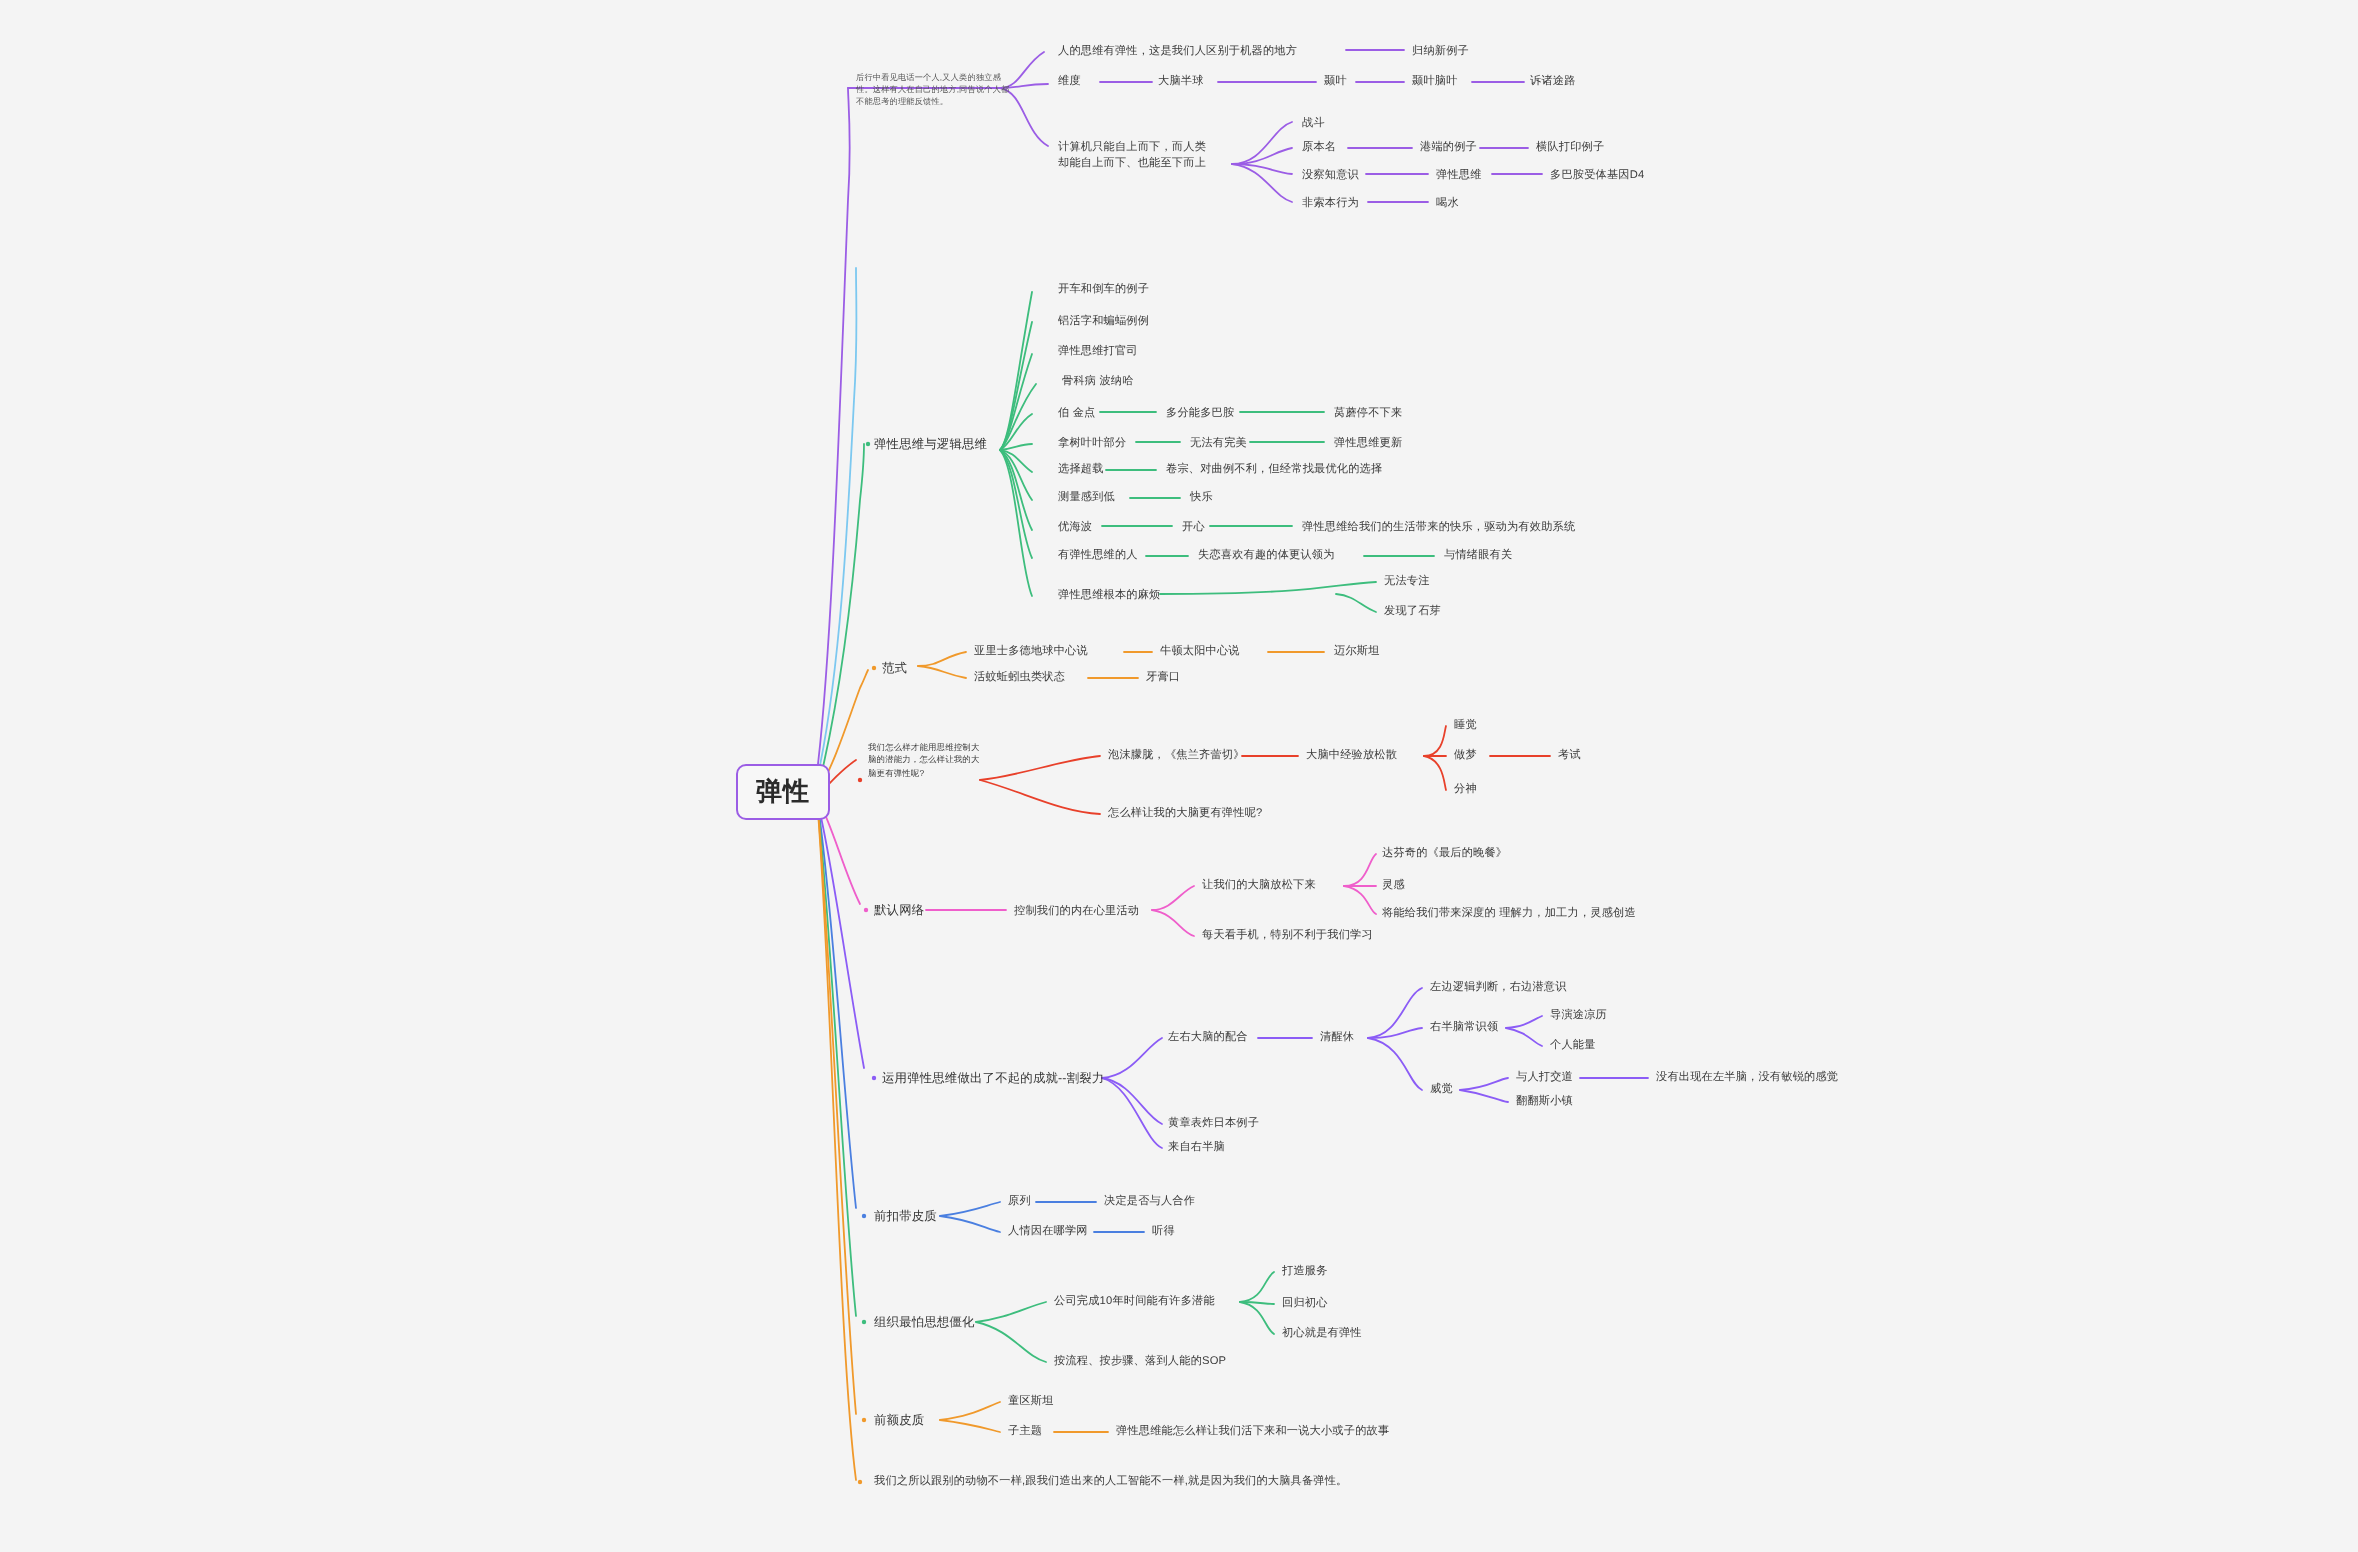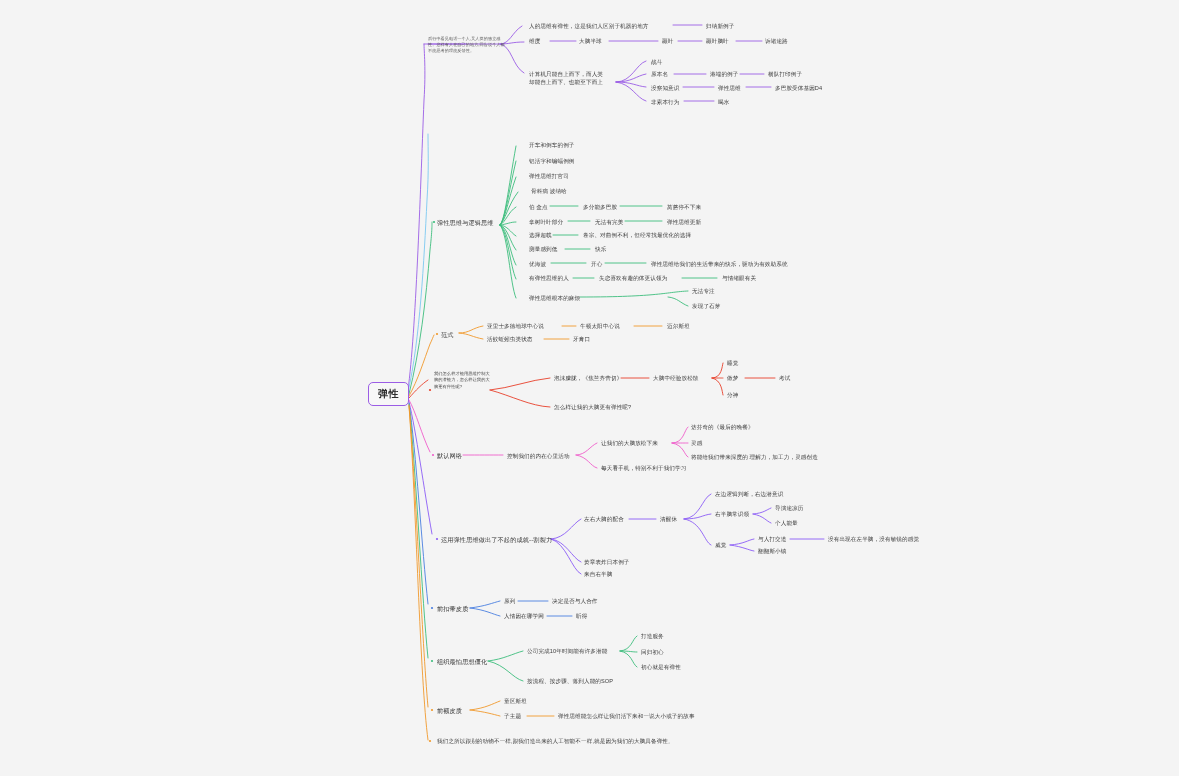--- a/index.html
+++ b/index.html
@@ -29,21 +29,21 @@
     white-space: nowrap;
     letter-spacing: 0.1px;
   }
   .node.wrap { white-space: normal; }
   .root {
     position: absolute;
     border: 1.2px solid #9b5de5;
     border-radius: 5px;
     background: #f7f7f7;
     color: #2b2b2b;
-    font-size: 10px;
+    font-size: 13px;
     font-weight: bold;
     padding: 4px 9px;
     letter-spacing: 0.5px;
   }
   .l1 { font-size: 6.2px; color: #333; }
   .note {
     font-size: 4.1px;
     line-height: 1.5;
     color: #555;
     width: 80px;

